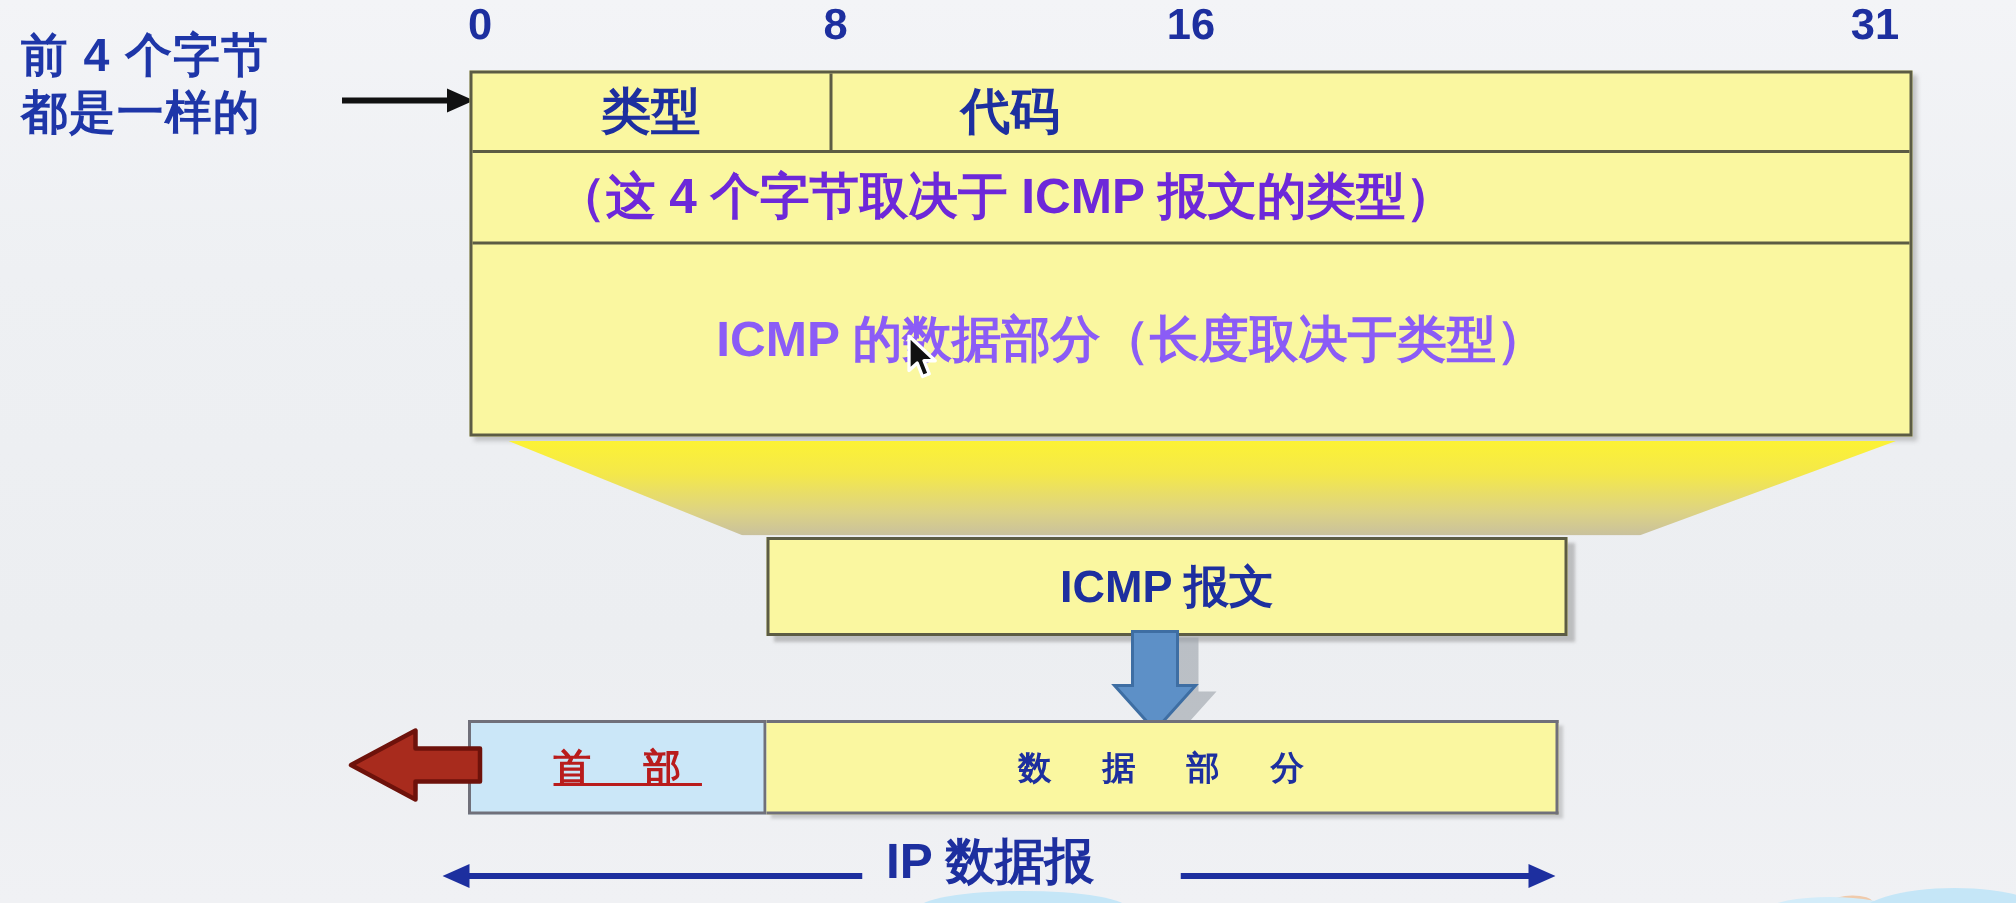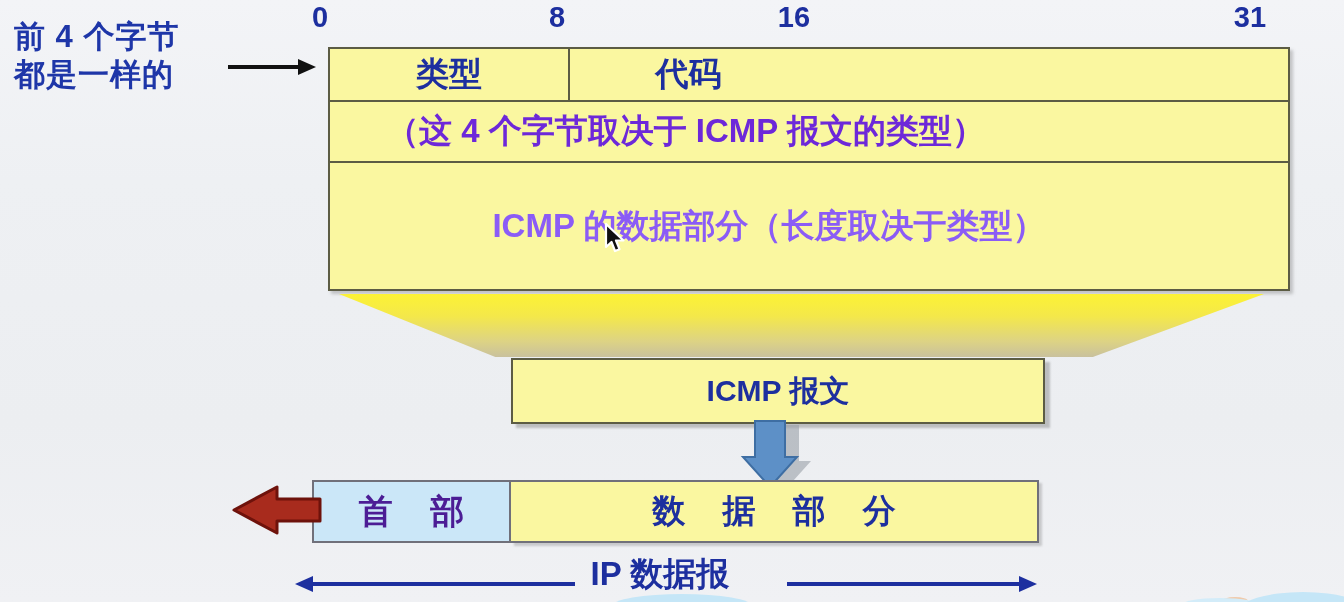--- a/index.html
+++ b/index.html
@@ -34,21 +34,20 @@
   .bit-8  { left: 527px; }
   .bit-16 { left: 764px; }
   .bit-31 { left: 1220px; }
 
   
   .fmt-table {
     position: absolute; left: 313px; top: 47px; width: 962px;
     border: 2px solid #5c5c44;
     background: #faf7a0;
     box-shadow: 3px 3px 3px rgba(110,110,110,.35);
-    margin-left: 15px;
   }
   .fmt-row { display: flex; border-bottom: 2px solid #5c5c44; }
   .fmt-row:last-child { border-bottom: none; }
   .fmt-row1 { height: 53px; }
   .fmt-row2 { height: 61px; }
   .fmt-row3 { height: 126px; }
   .fmt-cell {
     display: flex; align-items: center; justify-content: center;
     font-size: 33px; color: #1d2f9f;
     border-right: 2px solid #5c5c44; height: 100%;
@@ -83,27 +82,27 @@
   }
 
   .down-arrow { position: absolute; left: 733px; top: 420px; }
 
   
   .ip-row { position: absolute; left: 312px; top: 480px; height: 63px; display: flex; }
   .ip-header {
     width: 199px; height: 100%;
     background: #cbe7f8; border: 2px solid #70707a;
     display: flex; align-items: center; justify-content: center;
-    font-size: 34px; color: #4c1d95; letter-spacing: 14px; text-indent: 14px;
+    font-size: 25px; color: #b91c1c; letter-spacing: 14px; text-indent: 14px; text-decoration: underline;
   }
   .ip-data {
     width: 528px; height: 100%;
     background: #faf7a0; border: 2px solid #70707a; border-left: none;
     display: flex; align-items: center; justify-content: center;
-    font-size: 33px; color: #1d2f9f; letter-spacing: 14px; text-indent: 14px;
+    font-size: 22px; color: #1d2f9f; letter-spacing: 14px; text-indent: 14px;
     box-shadow: 3px 3px 2px rgba(130,130,130,.35);
   }
 
   .red-arrow { position: absolute; left: 230px; top: 483px; }
 
   
   .ip-span-label {
     position: absolute; left: 560px; top: 552px; width: 200px;
     text-align: center; font-size: 33px; color: #1d2f9f; white-space: nowrap;
   }

